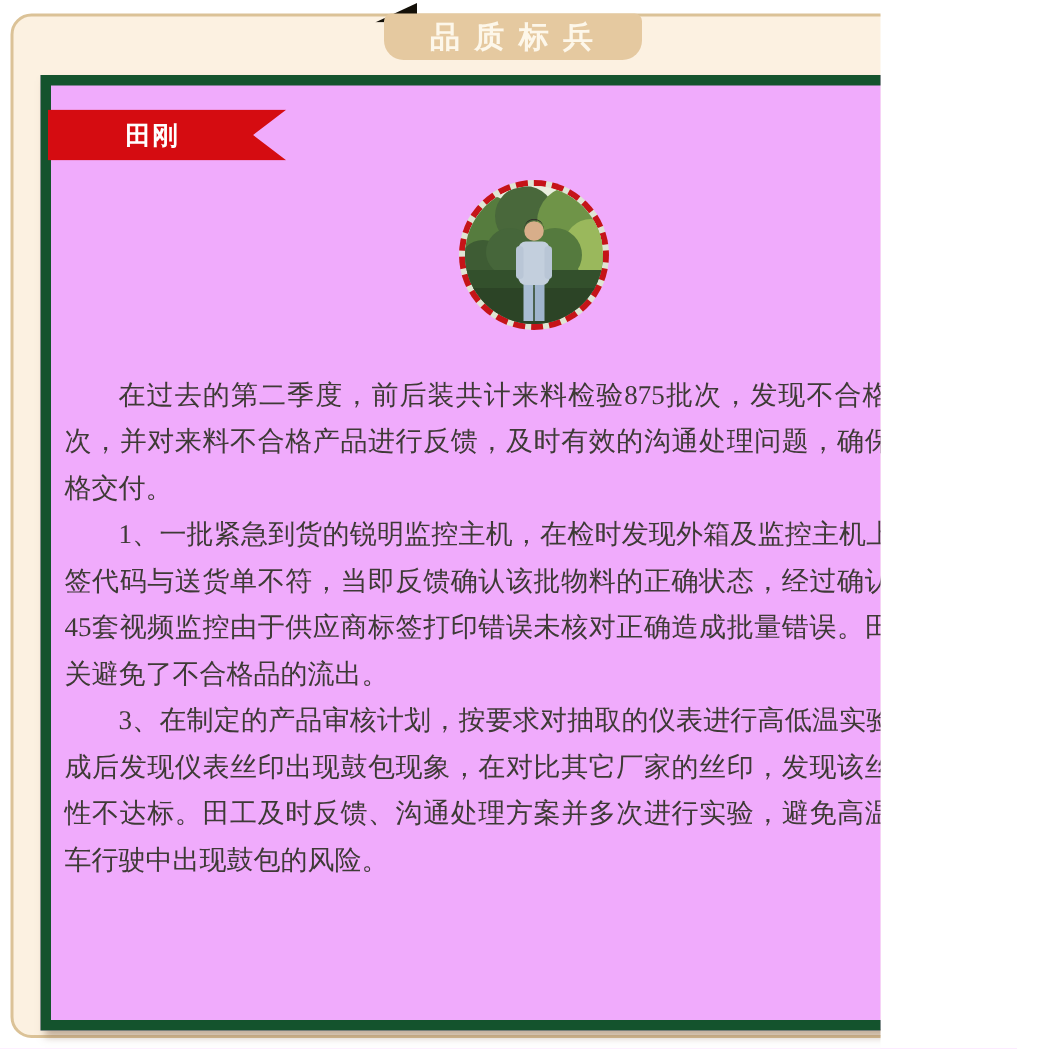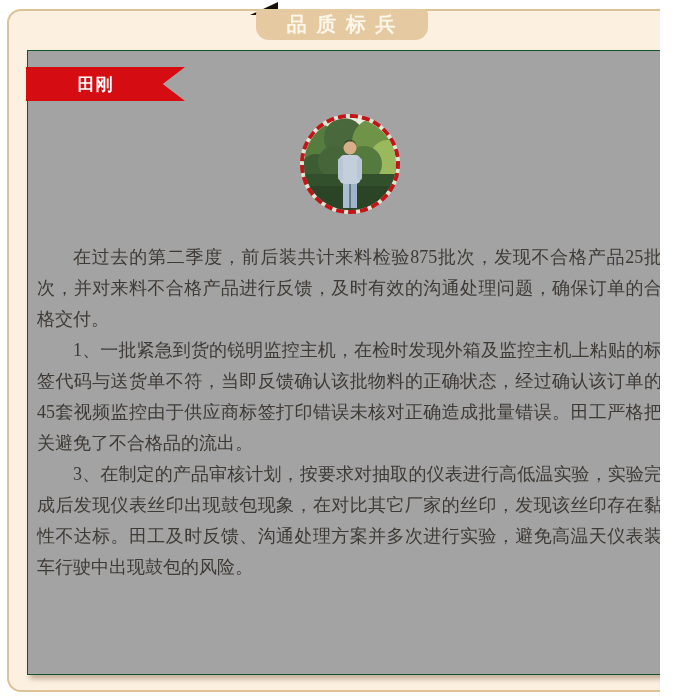--- a/index.html
+++ b/index.html
@@ -1,17 +1,17 @@
 <!DOCTYPE html>
 <html><head>
 <meta charset="utf-8">
 <style>
   html,body{margin:0;padding:0;background:#ffffff;}
   .stage{
-    position:relative;width:660px;height:699px;background:#ffffff;
+    position:relative;width:587px;height:699px;background:#ffffff;
     font-family:"Liberation Sans",sans-serif;overflow:hidden;
   }
   .panel{
     position:absolute;left:7px;top:9px;width:677px;height:679px;
     background:#fcf1e1;border:2px solid #dbc297;border-radius:14px;
   }
   .tab-fold{
     position:absolute;left:250px;top:2px;width:28px;height:13px;
     background:#141008;
     clip-path:polygon(0 100%,100% 0,100% 100%,18% 100%);
@@ -21,21 +21,21 @@
     position:absolute;left:256px;top:9px;width:172px;height:31px;
     background:#e5c9a0;border-radius:5px 5px 13px 13px;
     z-index:3;display:flex;align-items:center;justify-content:center;
   }
   .title-tab span{
     color:#fdf7ea;font-size:20px;font-weight:bold;letter-spacing:2px;
     font-family:"Liberation Sans",sans-serif;white-space:nowrap;
   }
   .card{
     position:absolute;left:27px;top:50px;width:641px;height:623px;
-    background:#a3a3a3;border:1px solid #14532d;
+    background:#f0abfc;border:7px solid #14532d;
     box-shadow:3px 4px 5px rgba(140,110,85,.5);
   }
   .ribbon{
     position:absolute;left:-2px;top:16px;width:159px;height:34px;
     background:#d50c11;
     clip-path:polygon(0 0,100% 0,86% 50%,100% 100%,0 100%);
     display:flex;align-items:center;justify-content:center;
   }
   .ribbon span{
     color:#ffffff;font-size:17px;font-weight:bold;letter-spacing:1px;

